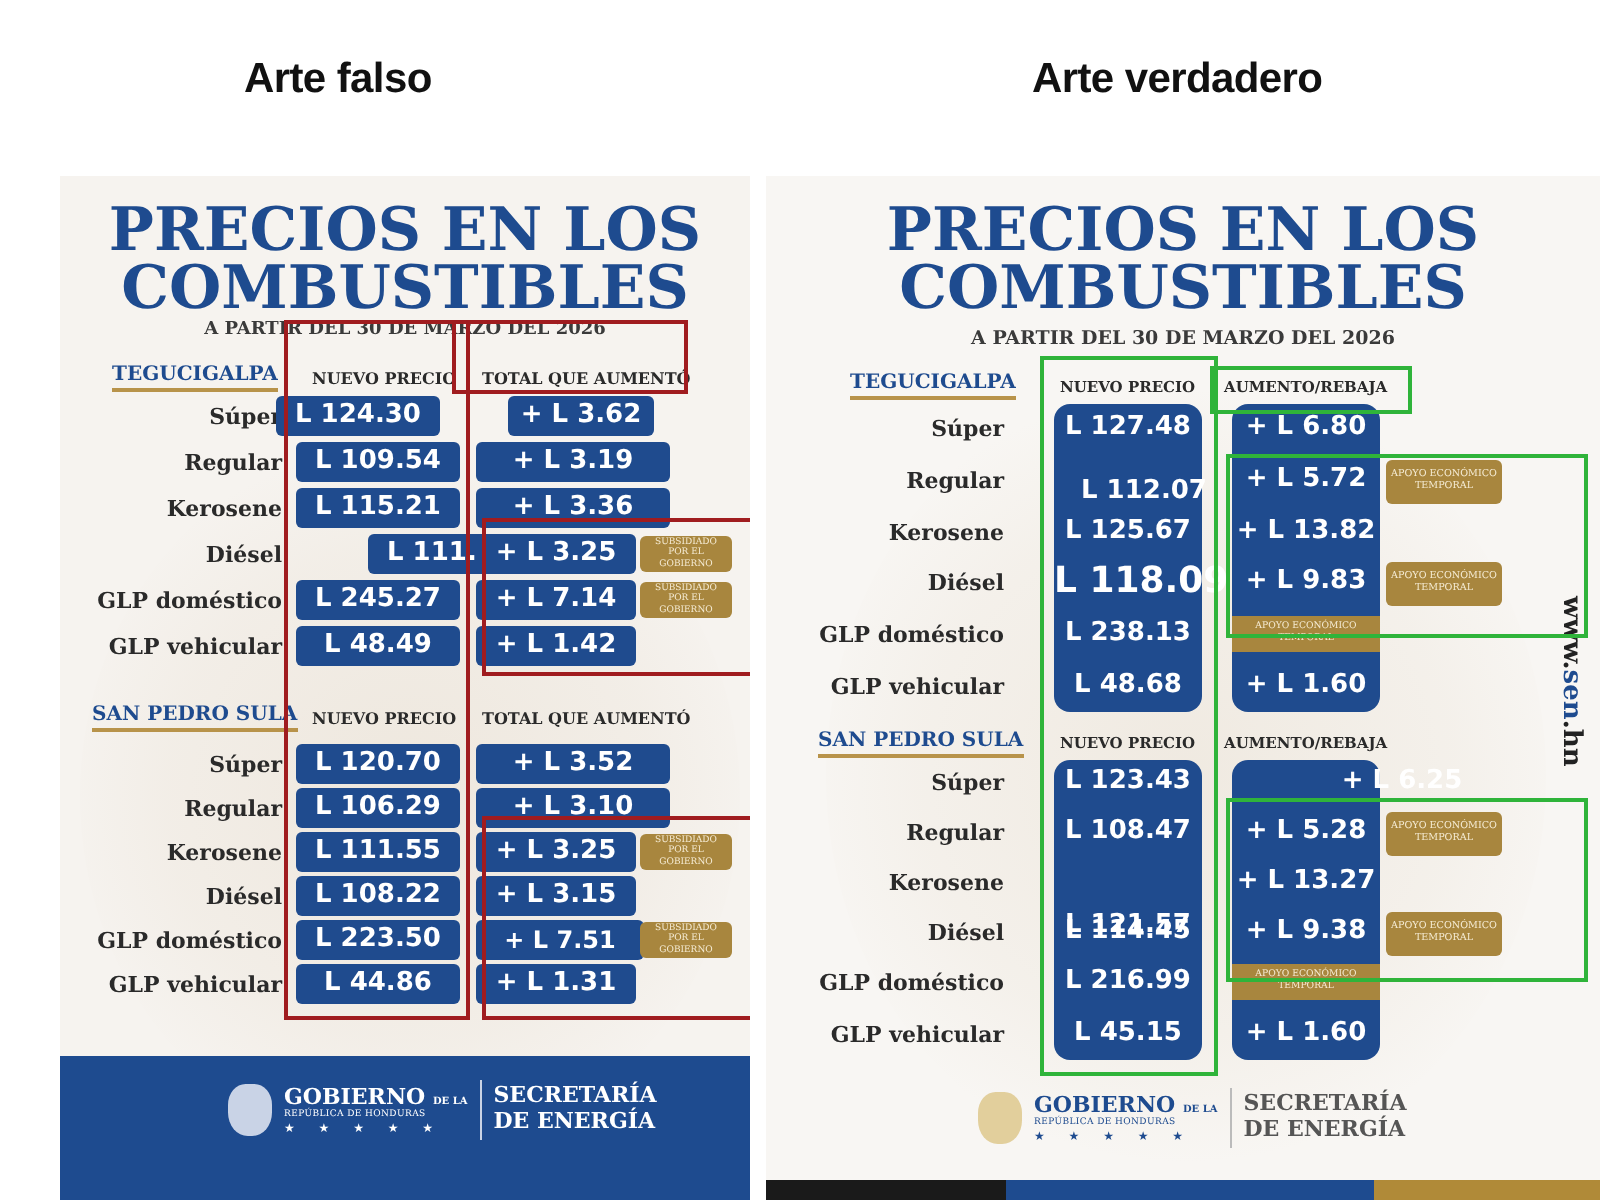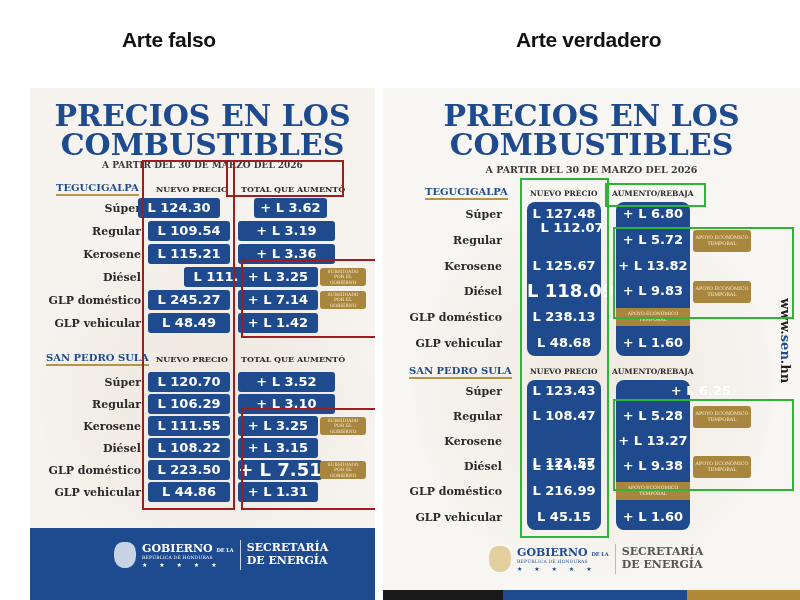--- a/index.html
+++ b/index.html
@@ -154,21 +154,21 @@
     <div class="pill" style="left:118px;top:328px;width:82px;height:20px;font-size:13px;line-height:20px;">L 111.55</div>
     <div class="pill" style="left:208px;top:328px;width:80px;height:20px;font-size:13px;line-height:20px;">+ L 3.25</div>
     <div class="badge" style="left:290px;top:329px;width:46px;height:18px;">SUBSIDIADO POR EL GOBIERNO</div>
 
     <div class="fuel" style="right:234px;top:354px;font-size:11px;">Diésel</div>
     <div class="pill" style="left:118px;top:350px;width:82px;height:20px;font-size:13px;line-height:20px;">L 108.22</div>
     <div class="pill" style="left:208px;top:350px;width:80px;height:20px;font-size:13px;line-height:20px;">+ L 3.15</div>
 
     <div class="fuel" style="right:234px;top:376px;font-size:11px;">GLP doméstico</div>
     <div class="pill" style="left:118px;top:372px;width:82px;height:20px;font-size:13px;line-height:20px;">L 223.50</div>
-    <div class="pill" style="left:208px;top:372px;width:84px;height:20px;font-size:18px;line-height:20px;">+ L 7.51</div>
+    <div class="pill" style="left:208px;top:372px;width:84px;height:20px;font-size:12px;line-height:20px;">+ L 7.51</div>
     <div class="badge" style="left:290px;top:373px;width:46px;height:18px;">SUBSIDIADO POR EL GOBIERNO</div>
 
     <div class="fuel" style="right:234px;top:398px;font-size:11px;">GLP vehicular</div>
     <div class="pill" style="left:118px;top:394px;width:82px;height:20px;font-size:13px;line-height:20px;">L 44.86</div>
     <div class="pill" style="left:208px;top:394px;width:80px;height:20px;font-size:13px;line-height:20px;">+ L 1.31</div>
   </div>
 
   <div class="footer-fake">
     <div class="gov" style="left:84px;top:12px;color:#fff;">
       <div class="emblem" style="background:#c9d3e6;"></div>
@@ -206,21 +206,21 @@
 
   <div class="col-bg" style="left:144px;top:114px;width:74px;height:154px;"></div>
   <div class="col-bg" style="left:233px;top:114px;width:74px;height:154px;"></div>
 
   <div>
     <div class="fuel" style="right:298px;top:120px;font-size:11px;">Súper</div>
     <div class="pill" style="left:144px;top:116px;width:74px;height:20px;font-size:13px;line-height:20px;background:none;">L 127.48</div>
     <div class="pill" style="left:233px;top:116px;width:74px;height:20px;font-size:13px;line-height:20px;background:none;">+ L 6.80</div>
 
     <div class="fuel" style="right:298px;top:146px;font-size:11px;">Regular</div>
-    <div class="pill" style="left:144px;top:130px;width:90px;height:20px;font-size:13px;line-height:20px;background:none;">L 112.07</div>
+    <div class="pill" style="left:144px;top:148px;width:90px;height:20px;font-size:13px;line-height:20px;background:none;">L 112.07</div>
     <div class="pill" style="left:233px;top:142px;width:74px;height:20px;font-size:13px;line-height:20px;background:none;">+ L 5.72</div>
     <div class="badge" style="left:310px;top:142px;width:58px;height:22px;font-size:4.8px;">APOYO ECONÓMICO TEMPORAL</div>
 
     <div class="fuel" style="right:298px;top:172px;font-size:11px;">Kerosene</div>
     <div class="pill" style="left:144px;top:168px;width:74px;height:20px;font-size:13px;line-height:20px;background:none;">L 125.67</div>
     <div class="pill" style="left:233px;top:168px;width:74px;height:20px;font-size:13px;line-height:20px;background:none;">+ L 13.82</div>
 
     <div class="fuel" style="right:298px;top:197px;font-size:11px;">Diésel</div>
     <div class="pill" style="left:144px;top:193px;width:74px;height:20px;font-size:18px;line-height:20px;background:none;">L 118.09</div>
     <div class="pill" style="left:233px;top:193px;width:74px;height:20px;font-size:13px;line-height:20px;background:none;">+ L 9.83</div>

